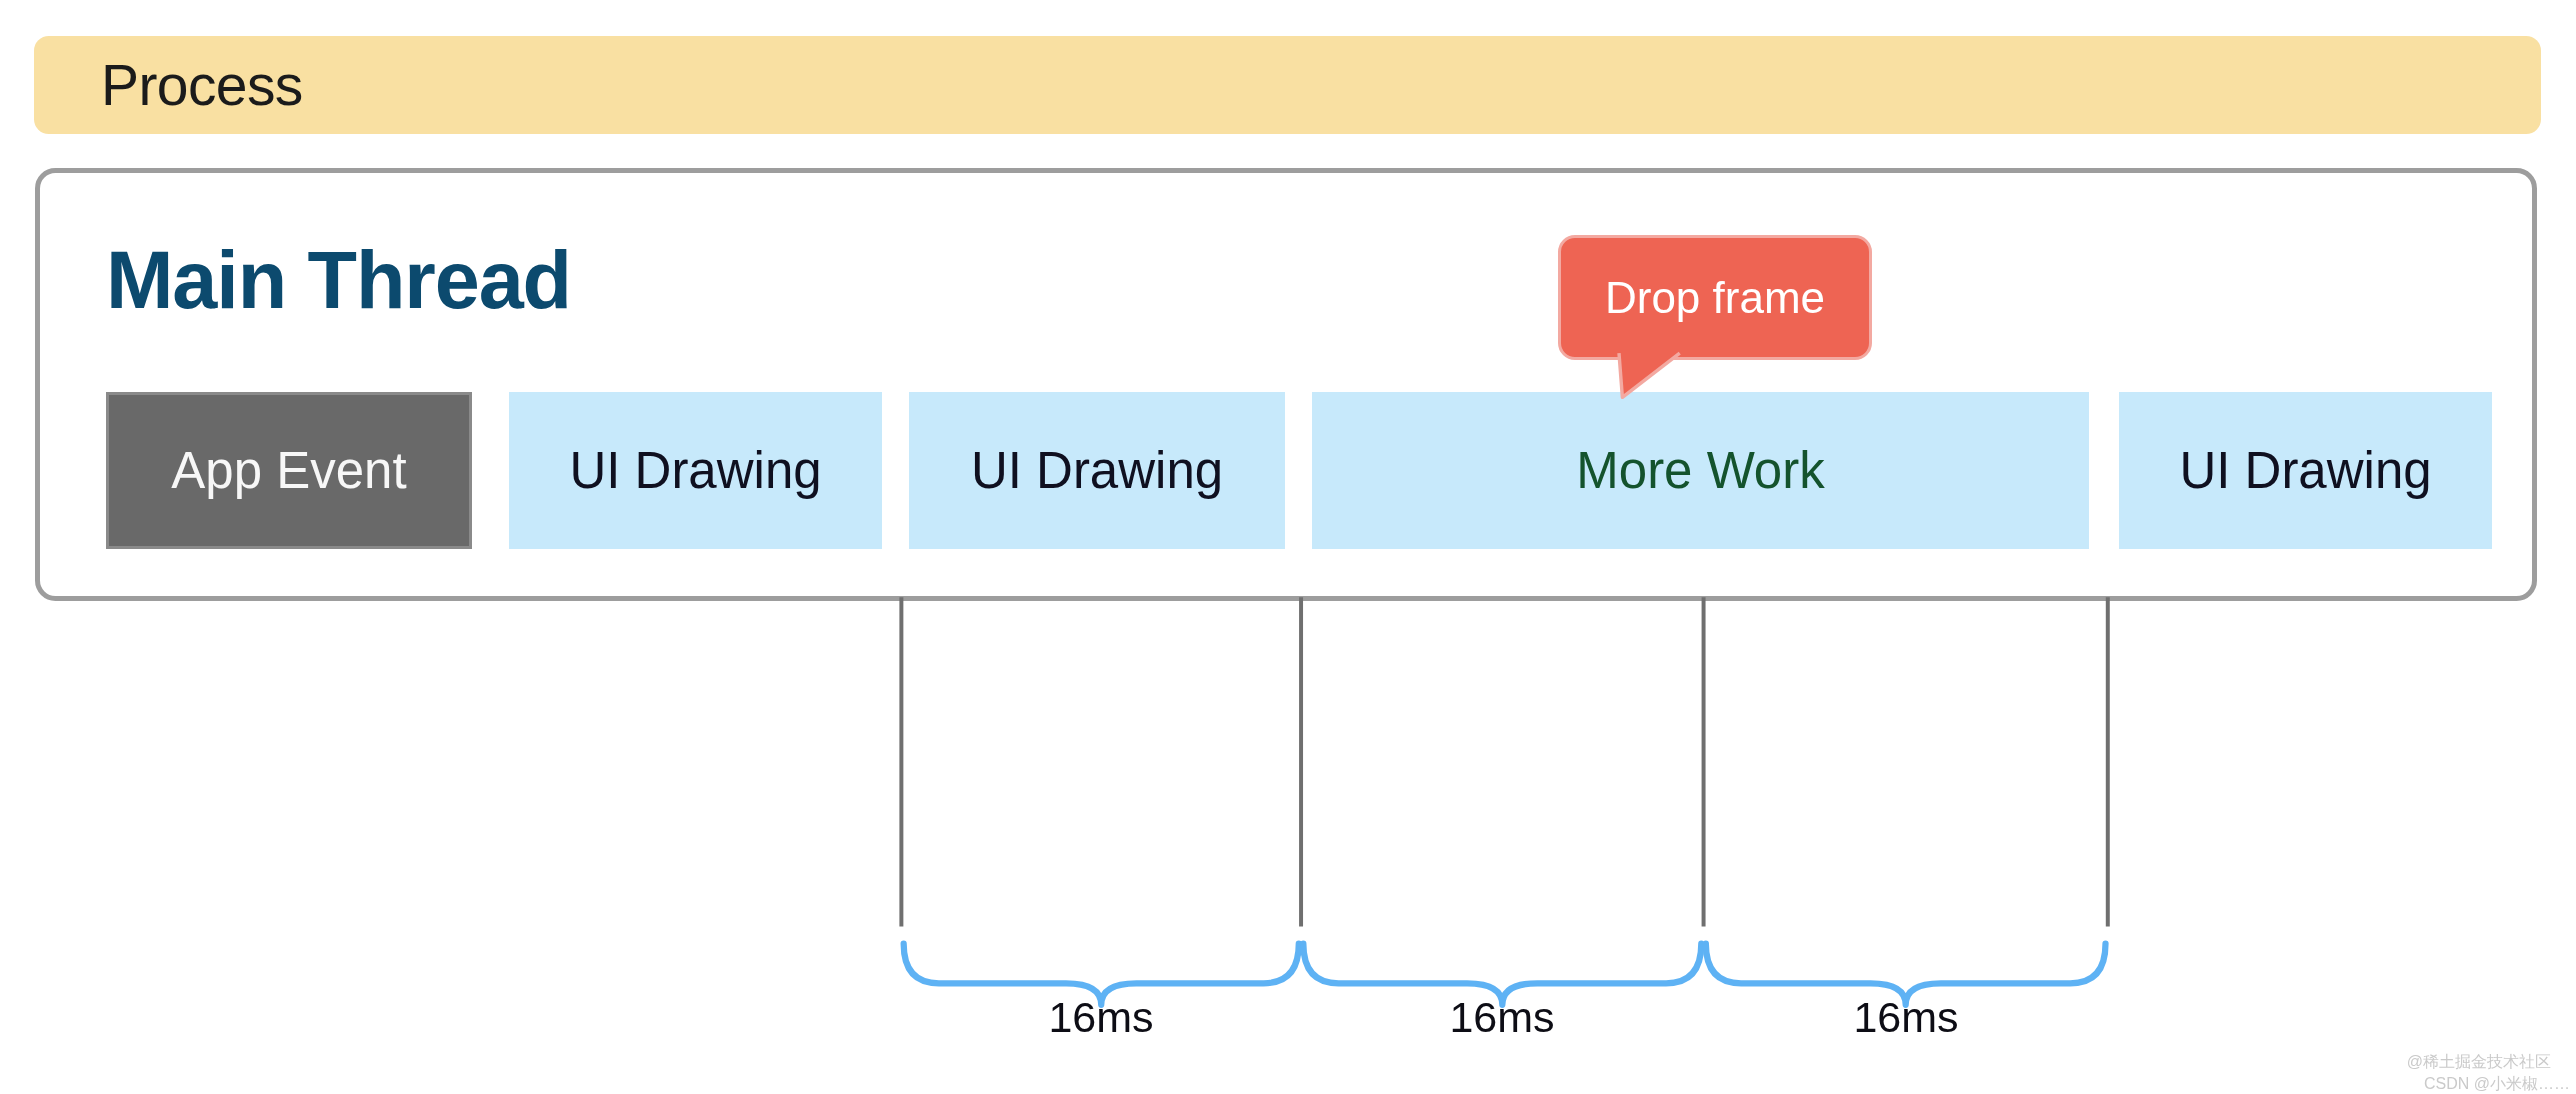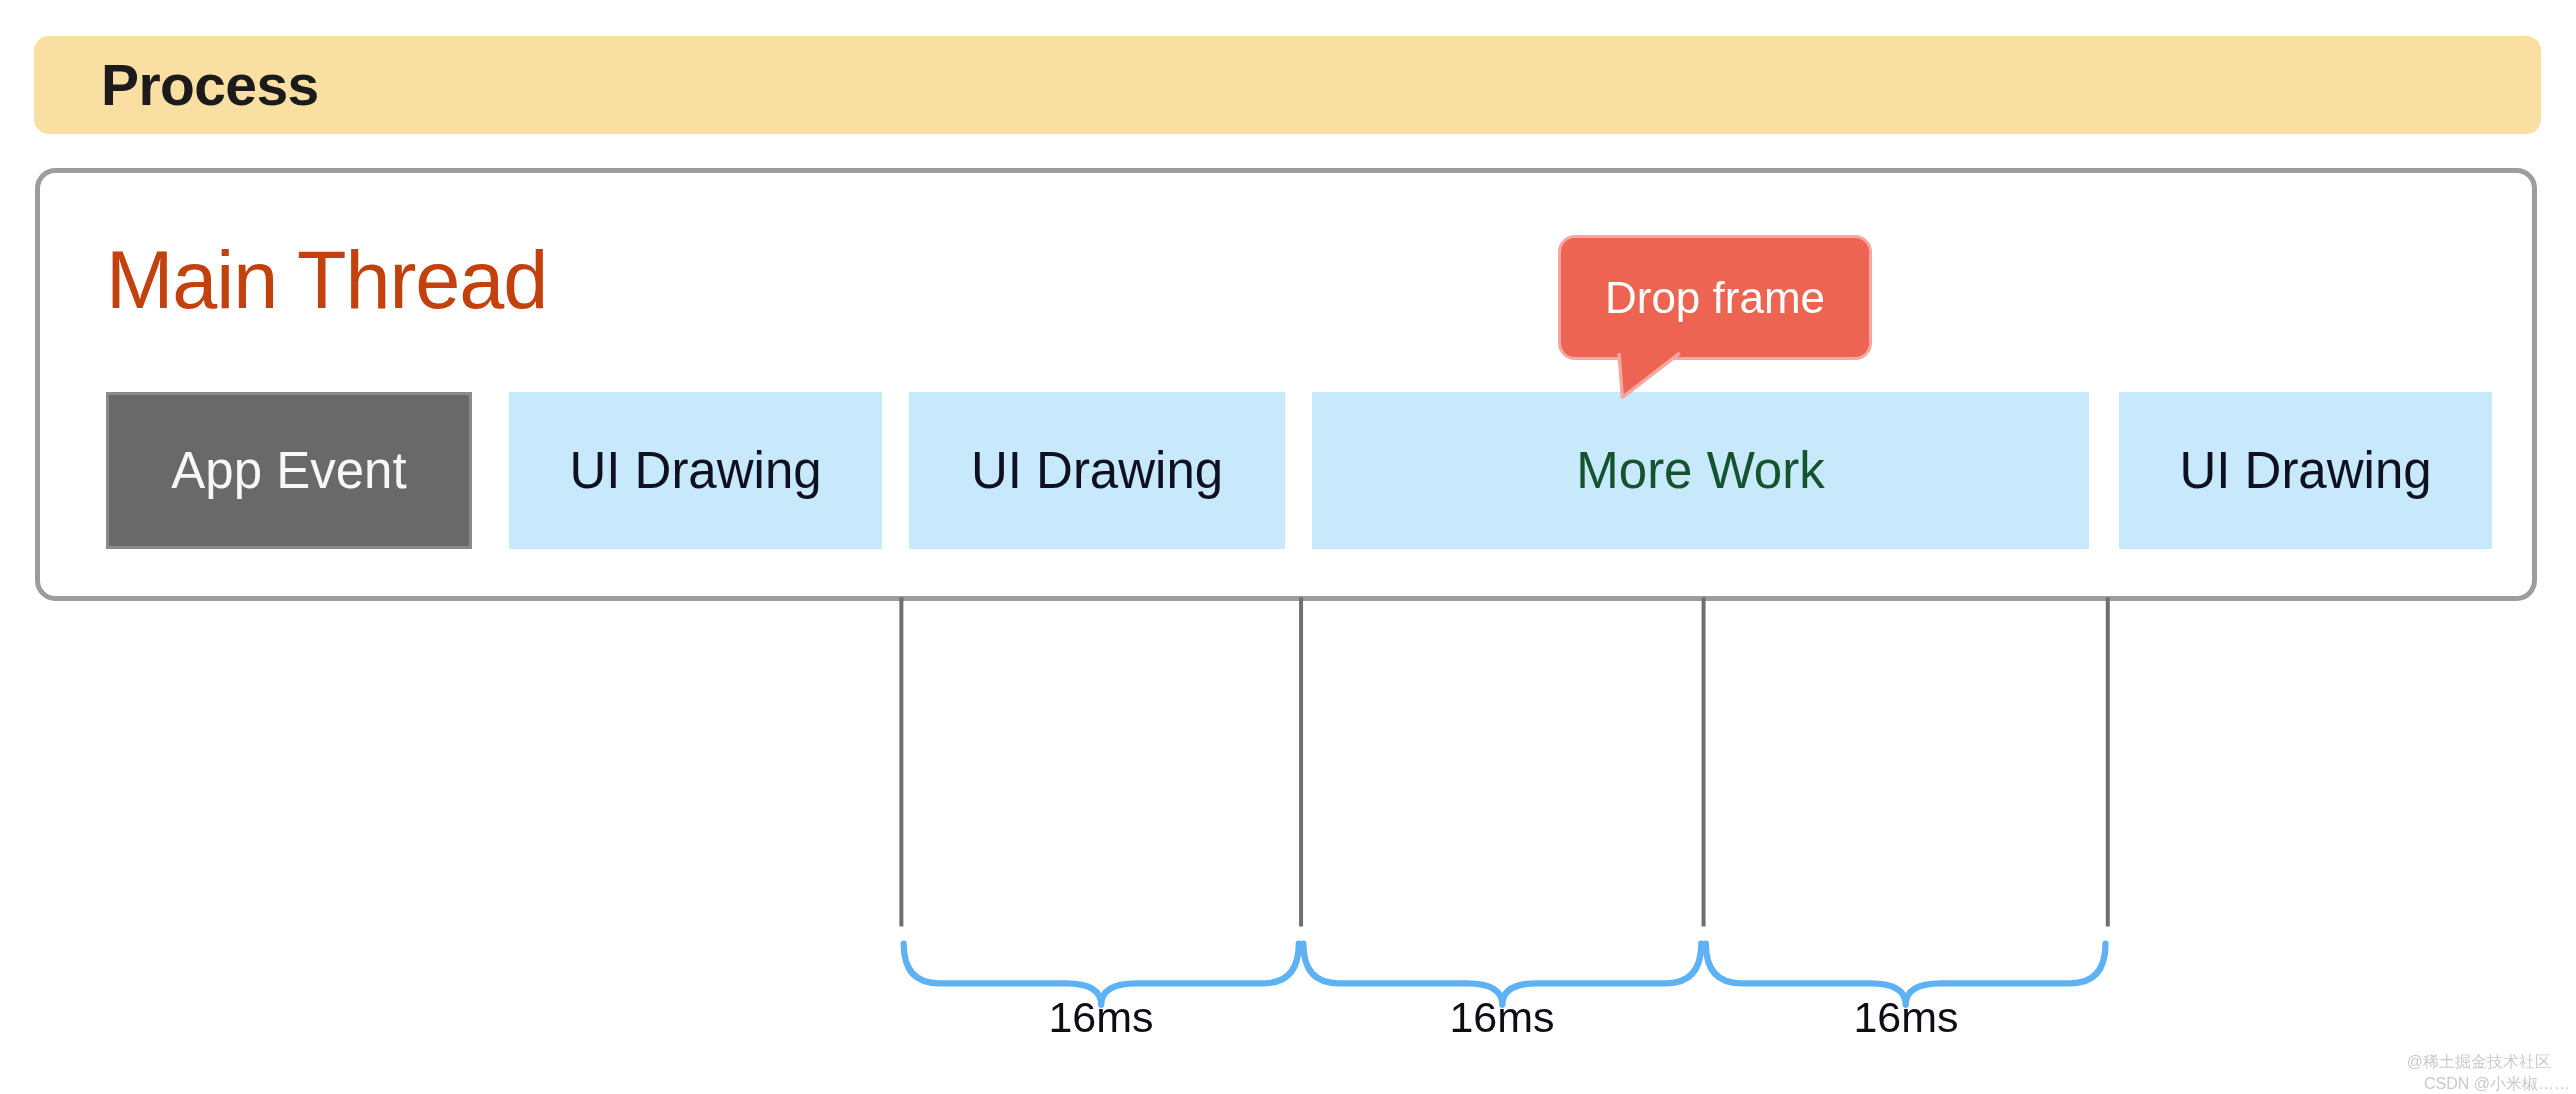--- a/index.html
+++ b/index.html
@@ -14,39 +14,39 @@
   .process-bar {
     position: absolute;
     left: 34px; top: 36px;
     width: 2507px; height: 98px;
     background: var(--process-bg, #F9E0A2);
     border-radius: 14.8px;
     display: flex; align-items: center;
   }
   .process-bar .label {
     margin-left: 67px;
-    font-size: 57px; font-weight: 700;
+    font-size: 57px; font-weight: 400;
     color: var(--process-text, #1B1B1B);
     letter-spacing: -0.6px;
   }
   
   .main-box {
     position: absolute;
     left: 35px; top: 168px;
     width: 2502px; height: 433px;
     box-sizing: border-box;
     background: #ffffff;
     border: 5.1px solid var(--box-border, #9D9D9D);
     border-radius: 20.4px;
   }
   .main-title {
     position: absolute;
     left: 106px; top: 234px;
-    font-size: 81px; font-weight: 400;
-    color: #c2410c;
+    font-size: 81px; font-weight: 700;
+    color: #0c4a6e;
     letter-spacing: -1.1px;
   }
   
   .blocks { position: absolute; left: 0; top: 392px; height: 157px; width: 100%; text-align: right; }
   .block {
     position: absolute; top: 0; height: 157px;
     box-sizing: border-box;
     display: flex; align-items: center; justify-content: center;
     font-size: 51px; font-weight: 400;
     white-space: nowrap;

